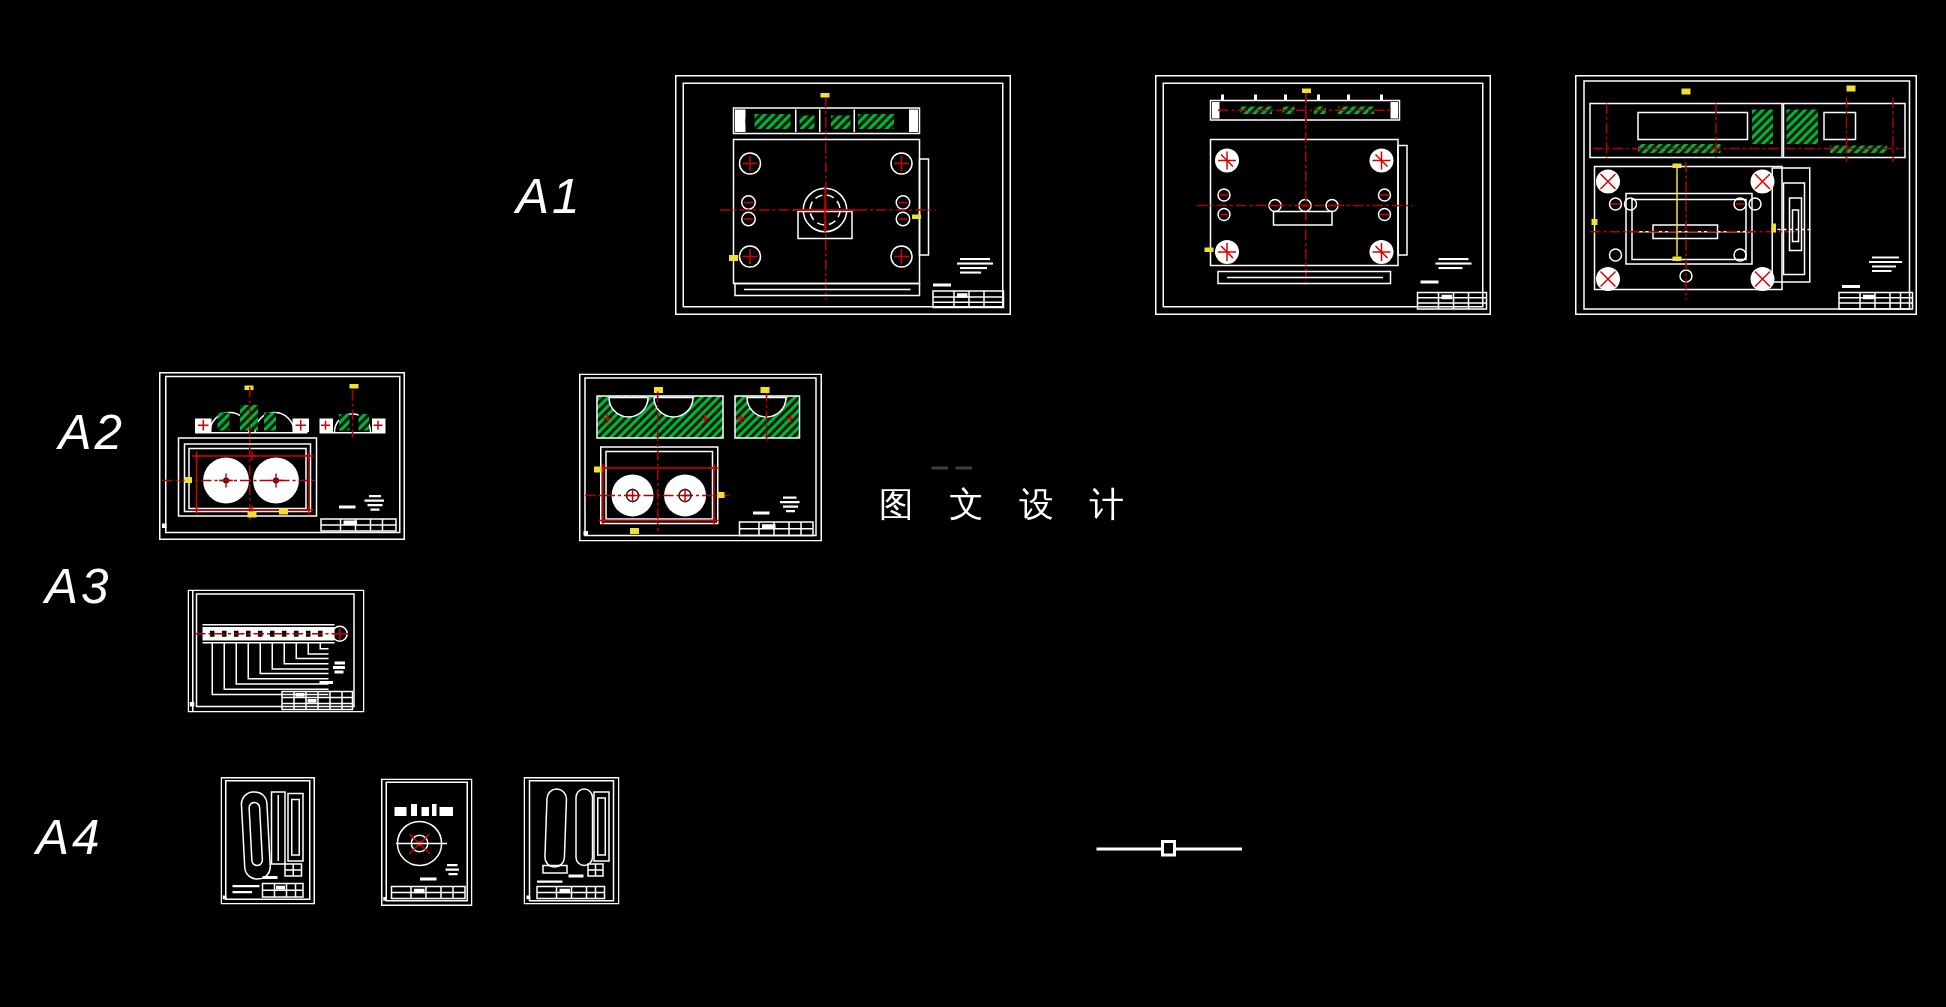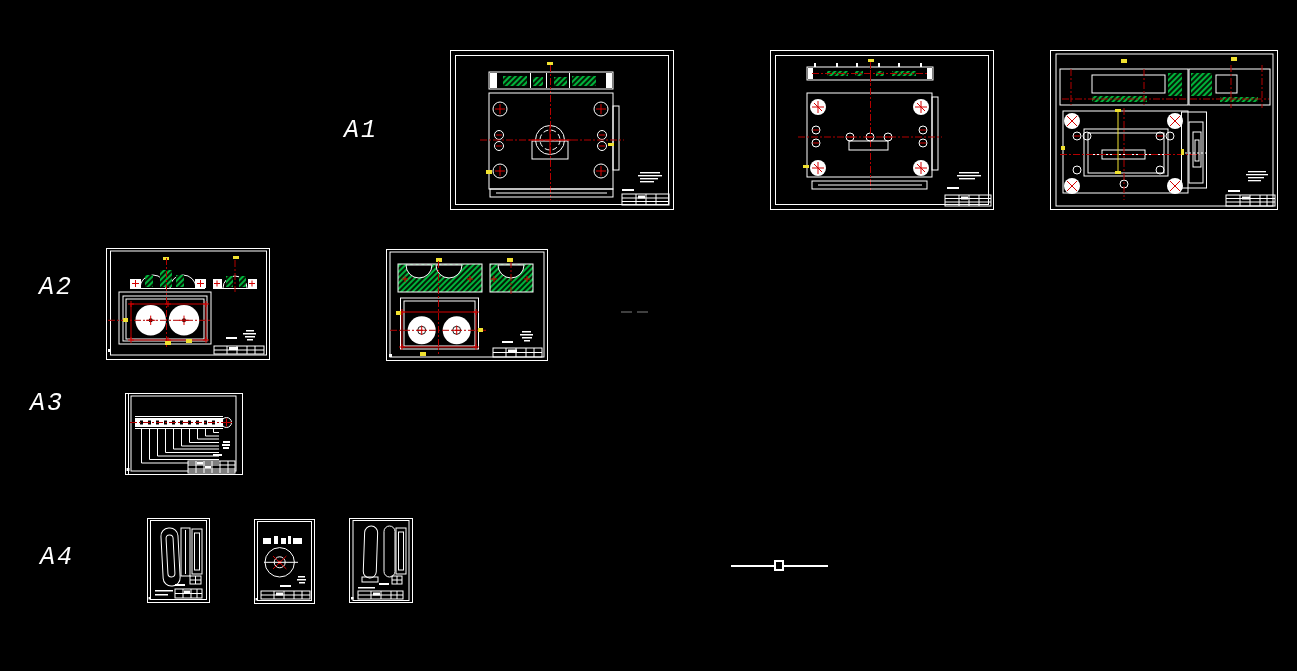--- a/index.html
+++ b/index.html
@@ -1,42 +1,43 @@
 <!DOCTYPE html>
 <html><head>
 <meta charset="utf-8">
 <style>
   *{margin:0;padding:0;box-sizing:border-box}
   html,body{background:#000}
   body{width:1297px;height:671px;position:relative;overflow:hidden;font-family:"Liberation Sans",sans-serif}
   .canvas{position:absolute;inset:0;background:#000}
   .sheet{position:absolute;display:block}
-  .row-label{position:absolute;color:#fff;font-style:italic;font-size:25px;line-height:30px;letter-spacing:2px;font-family:Liberation Mono, monospace;white-space:nowrap}
+  .row-label{position:absolute;color:#fff;font-style:italic;font-size:33px;line-height:30px;letter-spacing:2px;font-family:Liberation Sans, sans-serif;white-space:nowrap}
   .watermark{position:absolute;color:#fff;font-family:"Liberation Serif",serif;font-size:23px;letter-spacing:9px;white-space:nowrap}
   .dash{position:absolute;height:2px;width:11px;background:#3f3f3f}
   .ruler-line{position:absolute;height:2px;background:#fff}
   .ruler-box{position:absolute;width:10px;height:11px;border:2px solid #fff;background:#000}
   svg .w{stroke:#fff;fill:none;stroke-width:1}
   svg .wf{fill:#fff;stroke:none}
   svg .k{fill:#000;stroke:none}
   svg .r{stroke:#d40000;fill:none;stroke-width:1}
   svg .rd{stroke:#b40000;fill:none;stroke-width:1;stroke-dasharray:7 2 2 2}
   svg .y{fill:#f0e130;stroke:none}
   svg .yl{stroke:#f0e130;fill:none;stroke-width:1}
 </style>
 </head>
 <body>
 
 <div class="canvas">
 
   <span class="row-label" style="left:344px;top:116px">A1</span>
   <span class="row-label" style="left:39px;top:273px">A2</span>
-  <span class="row-label" style="left:30px;top:389px">A3</span>
-  <span class="row-label" style="left:40px;top:543px">A4</span>
-
+  <span class="row-label" style="left:30px;top:376px">A3</span>
+  <span class="row-label" style="left:24px;top:543px">A4</span>
+
+  <div class="watermark" style="left:586px;top:321px">图 文 设 计</div>
   <span class="dash" style="left:621px;top:311px"></span>
   <span class="dash" style="left:637px;top:311px"></span>
 
   <span class="ruler-line" style="left:731px;top:565px;width:97px"></span>
   <span class="ruler-box" style="left:774px;top:560px"></span>
 
   <svg class="sheet" style="left:450px;top:50px" width="224" height="160" viewBox="0 0 224 160">
     <defs>
         <pattern id="h1" width="4" height="4" patternUnits="userSpaceOnUse" patternTransform="rotate(45)">
           <rect width="4" height="4" fill="#041c04"></rect>

